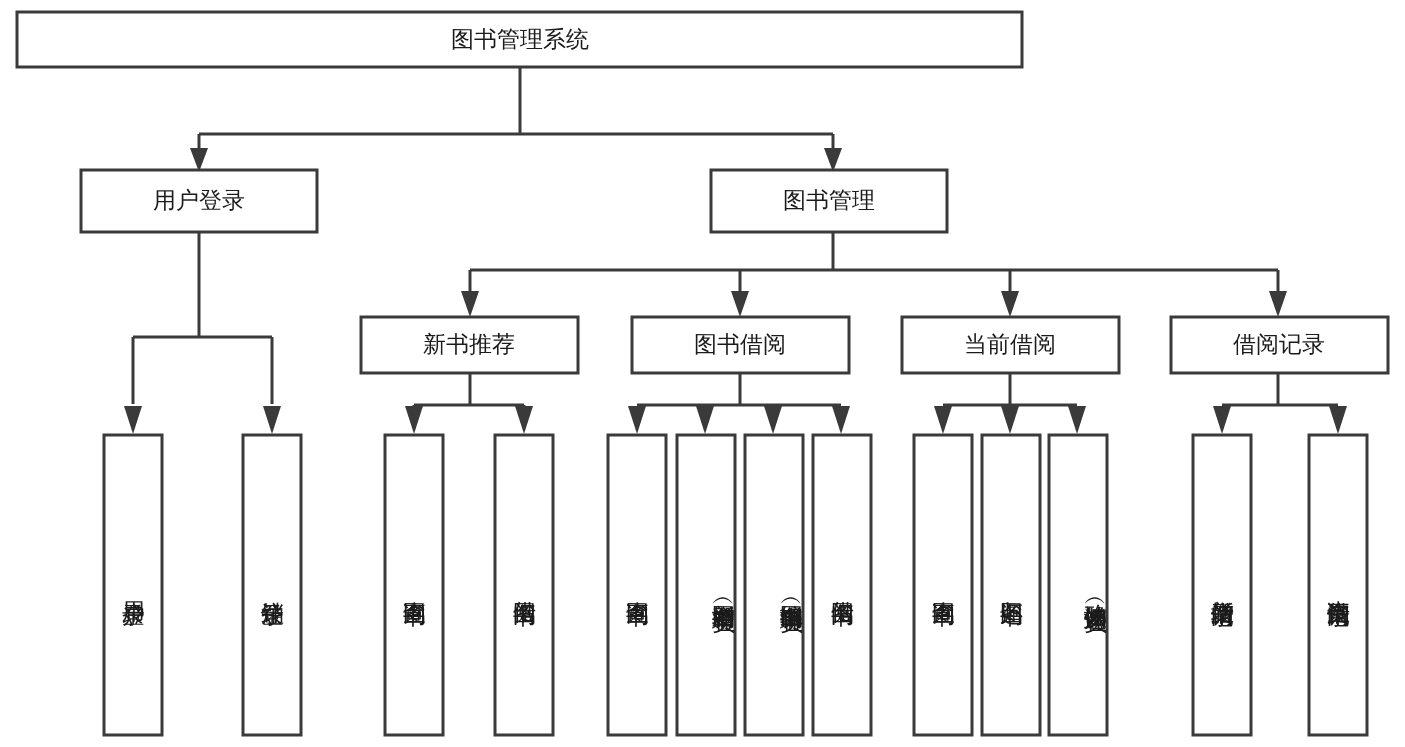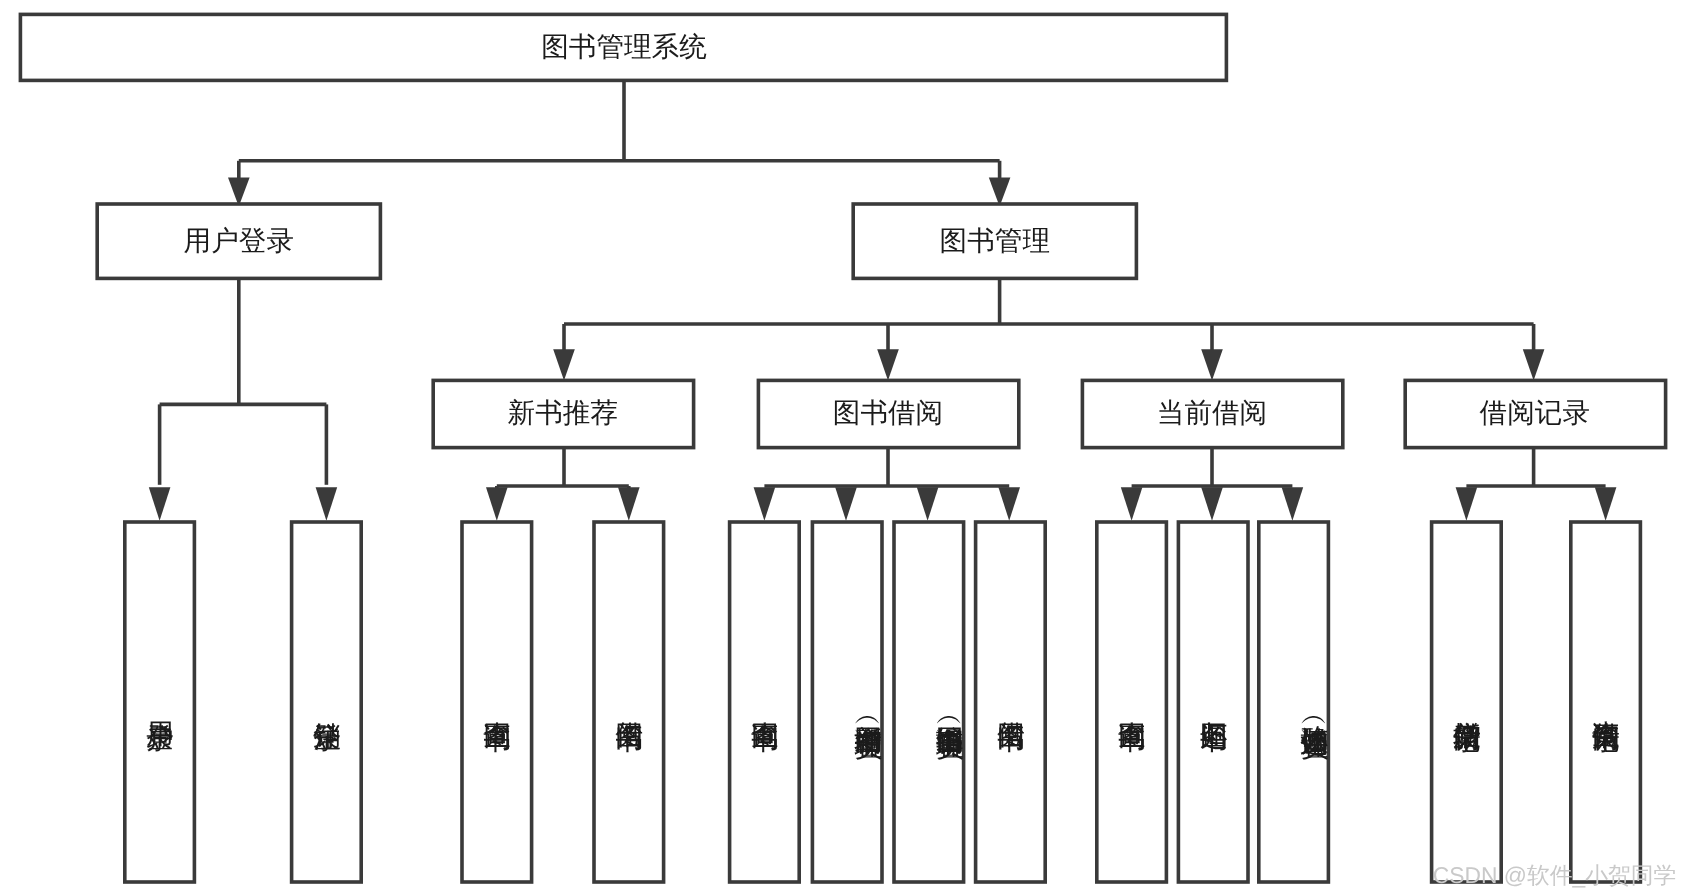--- a/index.html
+++ b/index.html
@@ -203,15 +203,14 @@
   <div class="leaf-label" style="left:745px; top:435px; width:58px; height:300px; align-items:flex-start; padding-top:10px; box-sizing:border-box;">编辑图书（管理员）</div>
   <div class="leaf-label" style="left:813px; top:435px; width:58px; height:300px;">借阅图书</div>
 
   <div class="leaf-label" style="left:914px; top:435px; width:58px; height:300px;">查询图书</div>
   <div class="leaf-label" style="left:982px; top:435px; width:58px; height:300px;">归还图书</div>
   <div class="leaf-label" style="left:1049px; top:435px; width:58px; height:300px; align-items:flex-start; padding-top:10px; box-sizing:border-box;">确认归还（管理员）</div>
 
   <div class="leaf-label" style="left:1193px; top:435px; width:58px; height:300px;">新增借阅记录</div>
   <div class="leaf-label" style="left:1309px; top:435px; width:58px; height:300px;">查询借阅记录</div>
 
-  <div class="watermark">CSDN @软件_小贺同学</div>
 
 </div>
 
 </body></html>

